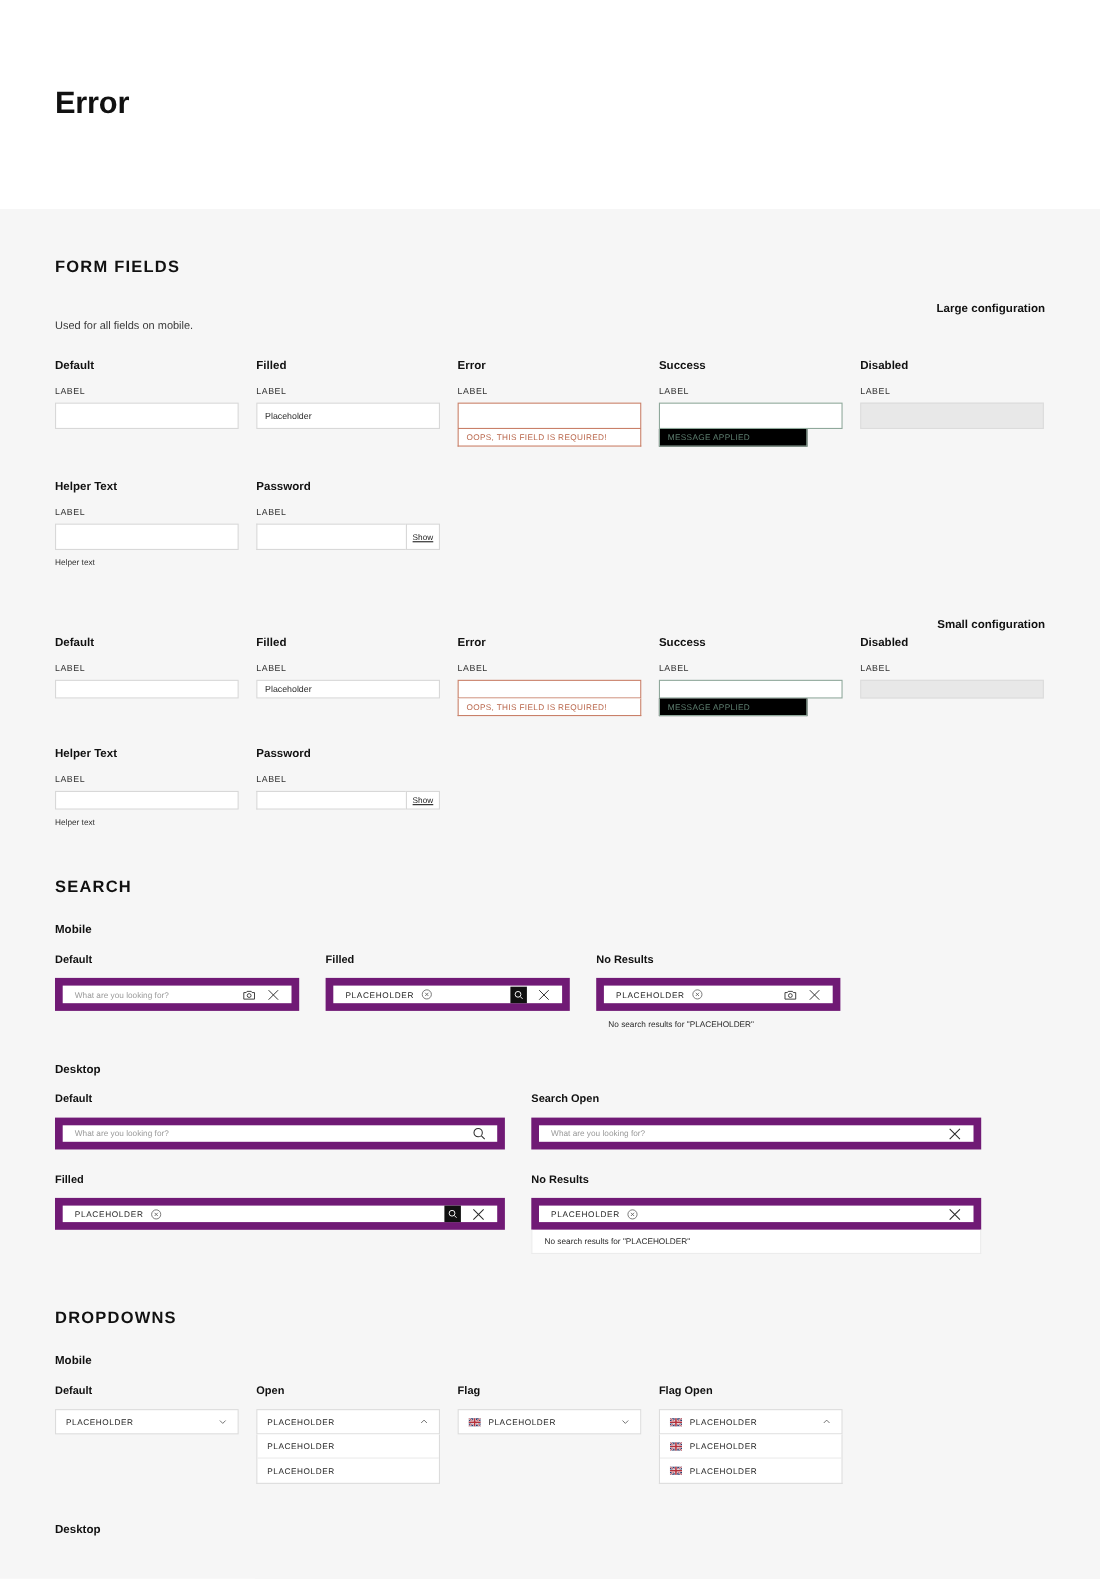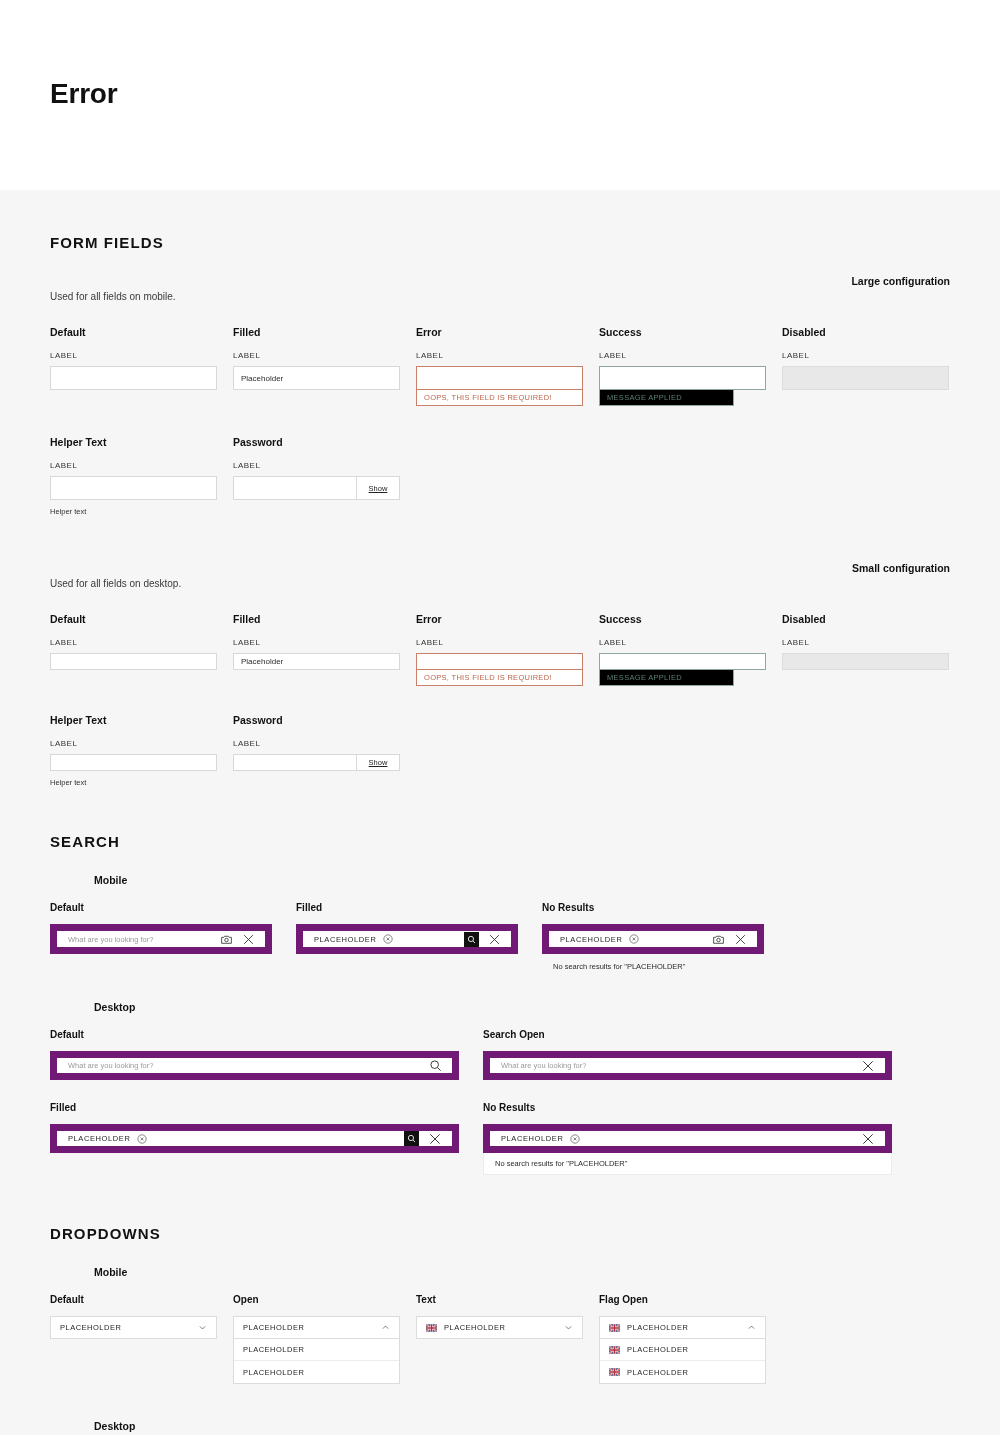--- a/index.html
+++ b/index.html
@@ -18,21 +18,21 @@
 
   .section-title {
     font-size:15px; font-weight:700; letter-spacing:1.1px; color:#111;
     padding-top:44px; margin-bottom:24px;
   }
   #search-section .section-title { padding-top:46px; }
   #dropdowns-section .section-title { padding-top:50px; }
 
   .config-name { font-size:10.5px; font-weight:700; color:#111; margin-bottom:4px;text-align:right; }
   .config-desc { font-size:10px; color:#3a3a3a; margin-bottom:24px; }
-  .group-name { font-size:10.5px; font-weight:700; color:#111; margin-bottom:16px;margin-left:44px; }
+  .group-name { font-size:10.5px; font-weight:700; color:#111; margin-bottom:16px; }
 
   .grid5 { display:grid; grid-template-columns:repeat(5, 183px); gap:0 0; }
   .grid5 > .cell { width:183px; }
   .state-name { font-size:10.5px; font-weight:700; color:#111; margin-bottom:13px; }
   .field-label { font-size:8px; letter-spacing:0.5px; color:#333; margin-bottom:6px; }
 
   .input-box {
     background:#fff; border:1px solid #d8d8d8; width:167px;
   }
   .input-lg { height:24px; }
@@ -54,21 +54,21 @@
     border:1px solid #8fa89b; border-top:none; width:135px;
     font-size:7.5px; letter-spacing:0.3px; color:#5e7f70; background:#000000;
     padding:3px 7px;
   }
   .input-box.disabled { background:#e8e8e8; border-color:#dcdcdc; }
   .helper-text { font-size:7.5px; color:#333; margin-top:7px; }
 
   .pw-wrap { display:flex; width:167px; }
   .pw-wrap .input-box { flex:1; border-right:none; width:auto; }
   .pw-btn {
-    width:44px; background:#fff; border:1px solid #d8d8d8;
+    width:31px; background:#fff; border:1px solid #d8d8d8;
     display:flex; align-items:center; justify-content:center;
     font-size:7.5px; color:#222; text-decoration:underline; cursor:pointer;
   }
 
   .row-gap-lg { margin-top:30px; }
   .row-gap-sm { margin-top:28px; }
   .cfg-gap { margin-top:46px; }
 
   
   .search-bar {
@@ -188,21 +188,20 @@
           <div class="pw-btn">Show</div>
         </div>
       </div>
       <div class="cell"></div>
       <div class="cell"></div>
       <div class="cell"></div>
     </div>
 
     <div class="cfg-gap">
       <div class="config-name">Small configuration</div>
-      <div class="config-desc">Used for all fields on desktop.</div>
 
       <div class="grid5">
         <div class="cell">
           <div class="state-name">Default</div>
           <div class="field-label">LABEL</div>
           <div class="input-box input-sm empty">
             <div class="ph"></div>
           </div>
         </div>
 
@@ -477,21 +476,21 @@
           <div class="dd-item m">
               <span class="lbl">PLACEHOLDER</span>
             </div>
           <div class="dd-item m">
               <span class="lbl">PLACEHOLDER</span>
             </div>
         </div>
       </div>
 
       <div>
-        <div class="sub-state">Text</div>
+        <div class="sub-state">Flag</div>
         <div class="dd dd-mobile">
           <svg class="flag" viewBox="0 0 60 40">
             <rect width="60" height="40" fill="#2b3a6b"></rect>
             <path d="M0 0l60 40M60 0L0 40" stroke="#fff" stroke-width="8"></path>
             <path d="M0 0l60 40M60 0L0 40" stroke="#b4313c" stroke-width="4"></path>
             <path d="M30 0v40M0 20h60" stroke="#fff" stroke-width="13"></path>
             <path d="M30 0v40M0 20h60" stroke="#b4313c" stroke-width="8"></path>
           </svg>
           <span class="lbl">PLACEHOLDER</span>
           <svg class="chev" viewBox="0 0 24 24" fill="none" stroke="#444" stroke-width="1.8">

